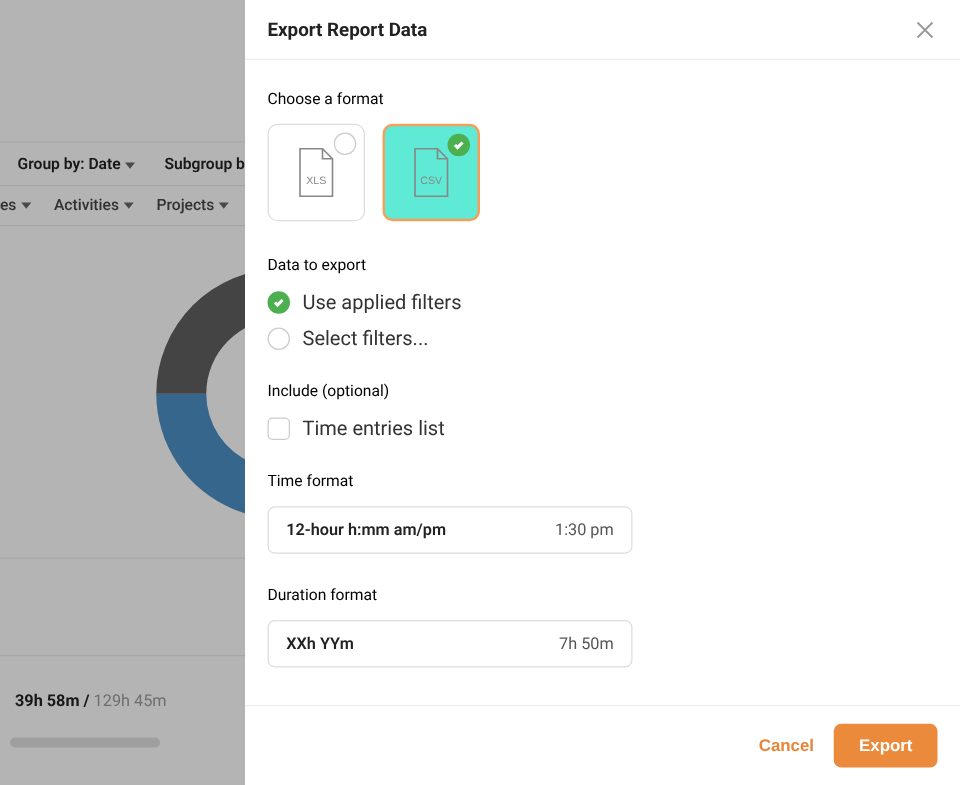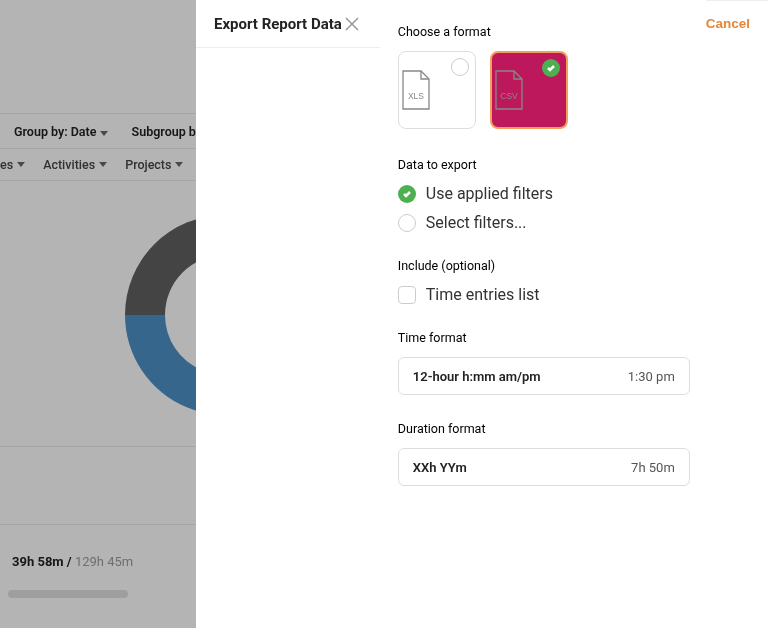--- a/index.html
+++ b/index.html
@@ -16,50 +16,50 @@
   .bg-divider2 { position:absolute; top:524px; left:0; right:0; height:1px; background:#e7e7e7;}
   .bg-stats { position:absolute; top:554px; left:12px; font-size:13px; }
   .bg-stats .bold{font-weight:700; color:#222;}
   .bg-stats .light{color:#999;}
   .bg-scroll { position:absolute; top:590px; left:8px; width:120px; height:8px; background:#ddd; border-radius:4px;}
   
   
   .mask { position:absolute; inset:0; background:rgba(0,0,0,0.28); }
   
   
-  .modal { position:absolute; top:0; right:0; bottom:0; left:196px; background:#fff; display:flex; }
+  .modal { position:absolute; top:0; right:0; bottom:0; left:196px; background:#fff; display:flex; flex-direction:column; }
   .modal-header { height:48px; border-bottom:1px solid #eee; display:flex; align-items:center; justify-content:space-between; padding: 0 18px; }
   .modal-title { font-size:15px; font-weight:700; color:#222; }
   .close-x { width:20px; height:20px; cursor:pointer; display:flex; align-items:center; justify-content:center; }
   .close-x svg { stroke:#999; stroke-width:1.5; }
   
   .modal-body { flex:1; overflow:auto; padding: 24px 18px 20px 18px; }
   .section-label { font-size:12.5px; color:#000000; margin-bottom:12px; }
   
   .format-cards { display:flex; gap:14px; margin-bottom:28px; }
-  .format-card { width:78px; height:78px; border:1px solid #ddd; border-radius:8px; position:relative; display:flex; align-items:center; justify-content:flex-start; cursor:pointer; }
-  .format-card.selected { border:2px solid #f5a05a; background:#be185d; }
+  .format-card { width:78px; height:78px; border:1px solid #ddd; border-radius:8px; position:relative; display:flex; align-items:center; justify-content:center; cursor:pointer; }
+  .format-card.selected { border:2px solid #f5a05a; background:#5eead4; }
   .format-card .radio { position:absolute; top:6px; right:6px; width:18px; height:18px; border:1px solid #ccc; border-radius:50%; background:#fff; }
   .format-card.selected .radio { border:none; background:#4caf50; display:flex; align-items:center; justify-content:center; }
   .format-card.selected .radio svg { stroke:#fff; stroke-width:2.5; }
   .file-ico { display:flex; flex-direction:column; align-items:center; }
   
   .radio-row, .check-row { display:flex; align-items:center; gap:10px; font-size:16px; color:#333; margin-bottom:10px; }
   .radio-c { width:18px; height:18px; border:1px solid #ccc; border-radius:50%; display:flex; align-items:center; justify-content:center; }
   .radio-c.checked { border:none; background:#4caf50; }
   .radio-c.checked svg { stroke:#fff; stroke-width:2.5; }
   .check-c { width:18px; height:18px; border:1px solid #ccc; border-radius:4px; }
   
   .section-gap { margin-top: 26px; }
   
   .select-box { margin-top:10px; width:292px; height:38px; border:1px solid #ddd; border-radius:6px; display:flex; align-items:center; justify-content:space-between; padding:0 14px; font-size:13px; color:#222; cursor:pointer; }
   .select-box .lhs{font-weight:600;}
   .select-box .rhs{color:#555;}
   
-  .modal-footer { height:46px; border-top:1px solid #eee; display:flex; align-items:center; justify-content:flex-end; gap:16px; padding-right:18px;}
+  .modal-footer { height:64px; border-top:1px solid #eee; display:flex; align-items:center; justify-content:flex-end; gap:16px; padding-right:18px;}
   .btn-cancel { font-size:13.5px; font-weight:600; color:#e5863a; background:none; border:none; cursor:pointer; }
   .btn-export { font-size:13.5px; font-weight:600; color:#fff; background:#ec8a3b; border:none; border-radius:6px; padding:10px 20px; cursor:pointer; }
 </style>
 </head>
 <body>
 
 <div class="bg-page">
   <div class="bg-toolbar1">
     <span>
       <span>Group by: Date</span>
@@ -170,14 +170,15 @@
 
     <div class="section-label section-gap">Duration format</div>
     <div class="select-box">
       <span class="lhs">XXh YYm</span>
       <span class="rhs">7h 50m</span>
     </div>
   </div>
 
   <div class="modal-footer">
     <button class="btn-cancel">Cancel</button>
+    <button class="btn-export">Export</button>
   </div>
 </div>
 
 </body></html>

